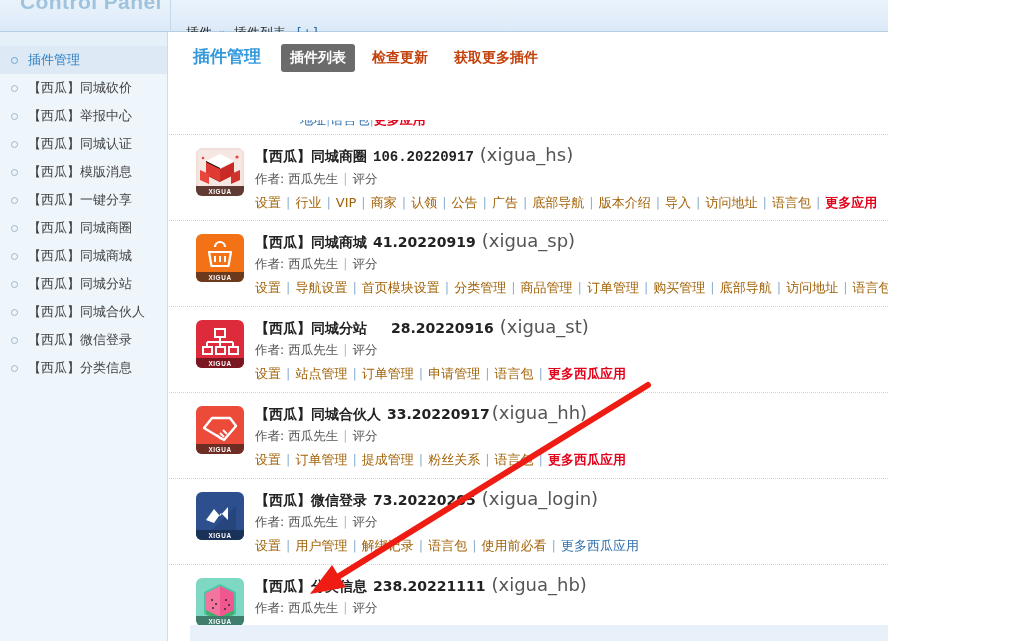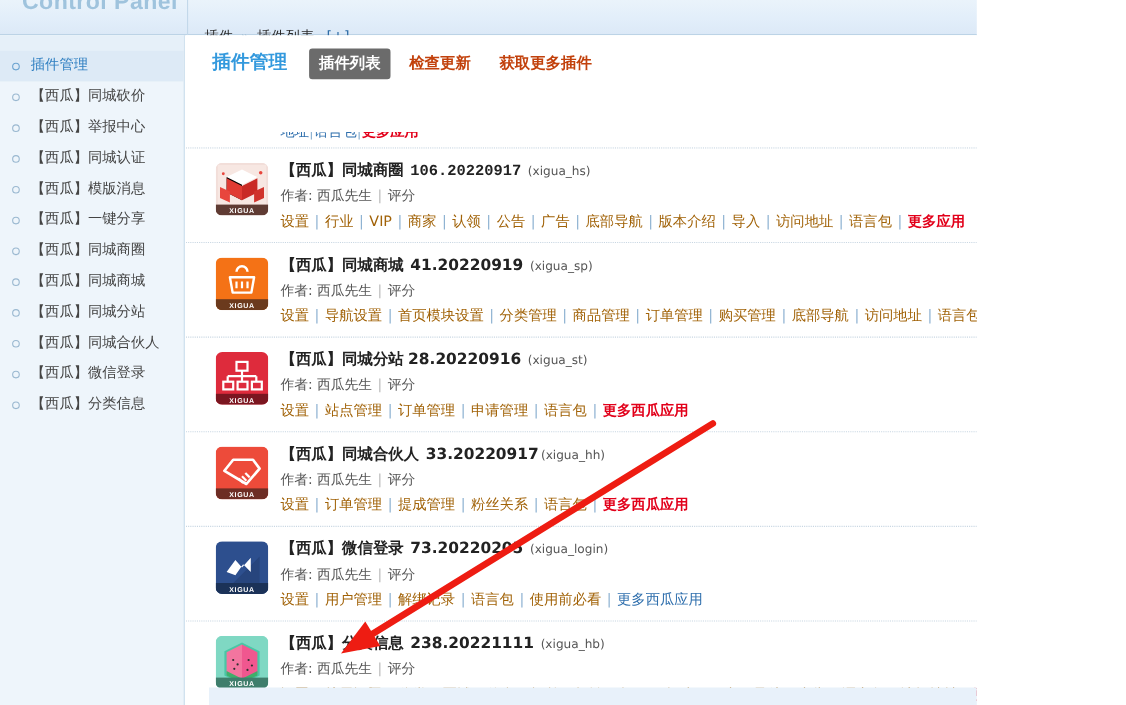--- a/index.html
+++ b/index.html
@@ -114,21 +114,21 @@
     width: 48px; height: 48px;
     border-radius: 6px;
     overflow: hidden;
   }
   .p-icon svg { display: block; }
   .p-body { position: absolute; left: 86px; top: 9px; right: 0; }
   .p-title {
     font-size: 14px; color: #222222; font-weight: bold;
     white-space: nowrap; line-height: 22px;
   }
-  .p-title .code { font-weight: normal; color: #555555; font-size: 11px;}
+  .p-title .code { font-weight: normal; color: #555555; font-size: 18px;}
   .p-meta {
     font-size: 12.5px; color: #555555; line-height: 22px;
     white-space: nowrap;
   }
   .p-meta .bar { color: #b9b9b9; margin: 0 5px; }
   .p-links {
     font-size: 13px; line-height: 24px; white-space: nowrap;
     margin-top: 1px;
   }
   .p-links a {
@@ -189,21 +189,21 @@
   </div>
 
   <div class="main">
 
     <div class="main-header">
       <div class="page-title">插件管理</div>
       <div class="tabs" id="tabs"><span class="tab active"><span>插件列表</span></span><span class="tab"><span>检查更新</span></span><span class="tab"><span>获取更多插件</span></span></div>
     </div>
 
     <div class="cut-row">
-      <div class="links" id="cut-links"><a style="text-decoration: none; color: rgb(47, 111, 173);">地址</a><span class="bar" style="color: rgb(143, 179, 210);">|</span><a style="text-decoration: none; color: rgb(47, 111, 173);">语言包</a><span class="bar" style="color: rgb(143, 179, 210);">|</span><a style="text-decoration: none; color: rgb(226, 0, 26); font-weight: bold;">更多应用</a></div>
+      <div class="links" id="cut-links"><a style="text-decoration: none; color: rgb(47, 111, 173); margin-left: 45px;">地址</a><span class="bar" style="color: rgb(143, 179, 210);">|</span><a style="text-decoration: none; color: rgb(47, 111, 173);">语言包</a><span class="bar" style="color: rgb(143, 179, 210);">|</span><a style="text-decoration: none; color: rgb(226, 0, 26); font-weight: bold;">更多应用</a></div>
     </div>
 
     <div class="plugin-list" id="plugin-list">
         <div class="plugin-row">
           <div class="p-icon">
             <svg width="48" height="48" viewBox="0 0 48 48">
         <rect width="48" height="48" fill="#f2ded9"></rect>
         <rect x="2" y="2" width="44" height="36" fill="#f7e7e2"></rect>
         <polygon points="24,6 38,13 24,20 10,13" fill="#ffffff"></polygon>
         <polygon points="10,13 24,20 24,34 10,27" fill="#e8araa"></polygon>
@@ -253,21 +253,21 @@
         <line x1="24" y1="22" x2="24" y2="27" stroke="#ffffff" stroke-width="2"></line>
         <line x1="37" y1="22" x2="37" y2="27" stroke="#ffffff" stroke-width="2"></line>
         <rect x="7" y="27" width="9" height="7" fill="none" stroke="#ffffff" stroke-width="2"></rect>
         <rect x="20" y="27" width="9" height="7" fill="none" stroke="#ffffff" stroke-width="2"></rect>
         <rect x="33" y="27" width="9" height="7" fill="none" stroke="#ffffff" stroke-width="2"></rect>
         <rect x="0" y="38" width="48" height="10" fill="#7a1620"></rect>
       <text x="24" y="46" font-size="6.4" font-family="Liberation Sans, sans-serif" font-weight="bold" fill="#ffffff" text-anchor="middle" letter-spacing="0.6">XIGUA</text>
       </svg>
           </div>
           <div class="p-body">
-            <div class="p-title"><span>【西瓜】同城分站</span><span style="margin-left: 4px;">28.20220916</span><span class="code" style="margin-left: 6px;">(xigua_st)</span></div>
+            <div class="p-title"><span>【西瓜】同城分站</span><span style="margin-left: 24px;">28.20220916</span><span class="code" style="margin-left: 6px;">(xigua_st)</span></div>
             <div class="p-meta"><span>作者:</span><span style="margin-left: 4px;">西瓜先生</span><span class="bar">|</span><span>评分</span></div>
             <div class="p-links"><a class="">设置</a><span class="bar">|</span><a class="">站点管理</a><span class="bar">|</span><a class="">订单管理</a><span class="bar">|</span><a class="">申请管理</a><span class="bar">|</span><a class="">语言包</a><span class="bar">|</span><a class="more-red">更多西瓜应用</a></div>
           </div>
         </div>
         <div class="plugin-row">
           <div class="p-icon">
             <svg width="48" height="48" viewBox="0 0 48 48">
         <rect width="48" height="48" rx="4" fill="#ed4b3a"></rect>
         <path d="M16 12 L34 12 L40 20 L28 34 L8 22 Z" fill="none" stroke="#ffffff" stroke-width="2.4" stroke-linejoin="round"></path>
         <line x1="27" y1="24" x2="31" y2="28" stroke="#ffffff" stroke-width="2"></line>

